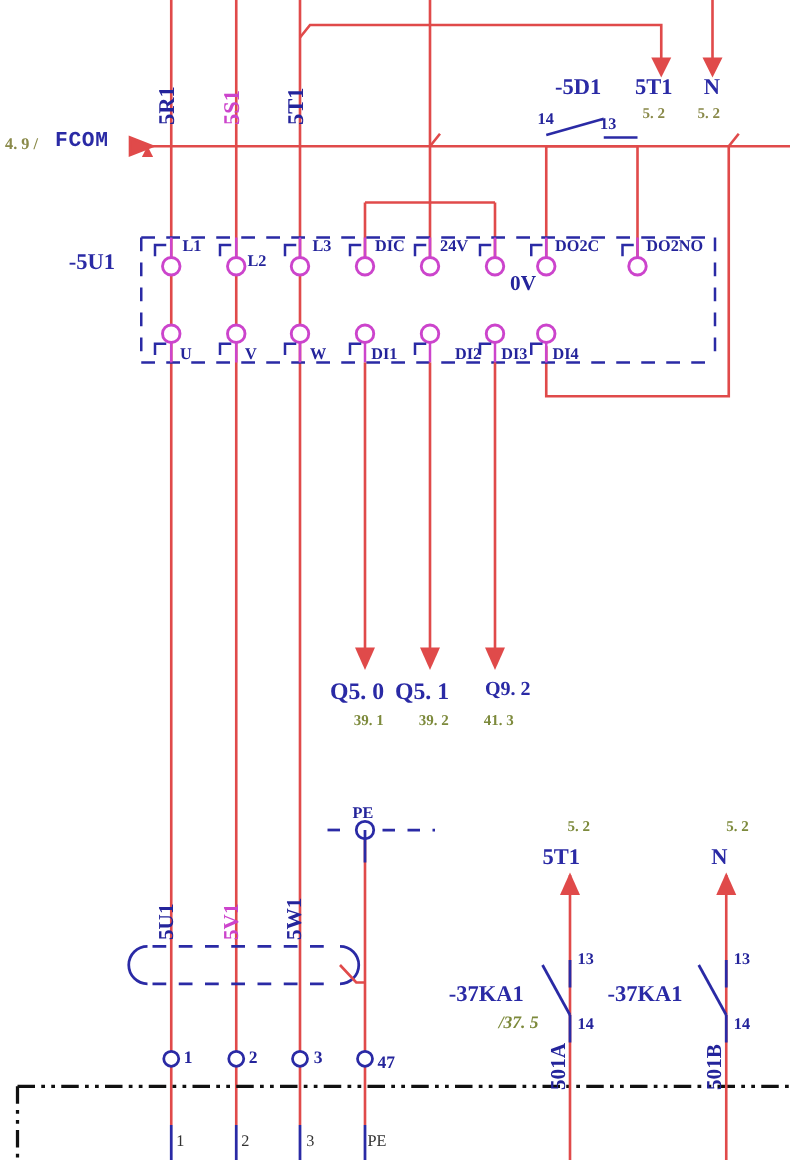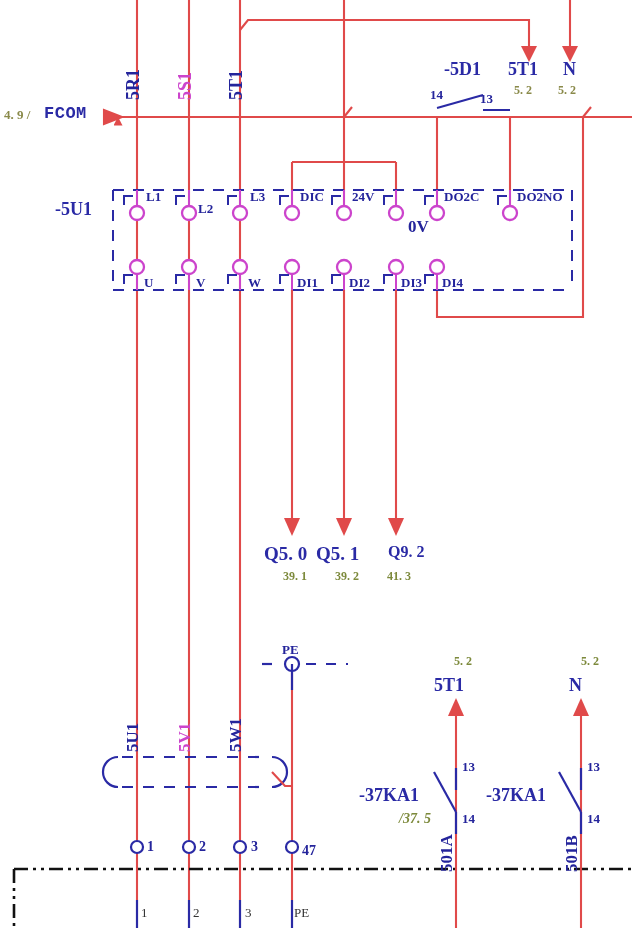--- a/index.html
+++ b/index.html
@@ -241,21 +241,21 @@
   <div class="lbl dkblue b" style="left:300px;top:190px;font-size:13px;">DIC</div>
   <div class="lbl dkblue b" style="left:352px;top:190px;font-size:13px;">24V</div>
   <div class="lbl dkblue b" style="left:408px;top:190px;font-size:17px;margin-top:28px;">0V</div>
   <div class="lbl dkblue b" style="left:444px;top:190px;font-size:13px;">DO2C</div>
   <div class="lbl dkblue b" style="left:517px;top:190px;font-size:13px;">DO2NO</div>
 
   <div class="lbl dkblue b" style="left:144px;top:276px;font-size:13px;">U</div>
   <div class="lbl dkblue b" style="left:196px;top:276px;font-size:13px;">V</div>
   <div class="lbl dkblue b" style="left:248px;top:276px;font-size:13px;">W</div>
   <div class="lbl dkblue b" style="left:297px;top:276px;font-size:13px;">DI1</div>
-  <div class="lbl dkblue b" style="left:349px;top:276px;font-size:13px;">DI2</div>
+  <div class="lbl dkblue b" style="left:364px;top:276px;font-size:13px;">DI2</div>
   <div class="lbl dkblue b" style="left:401px;top:276px;font-size:13px;">DI3</div>
   <div class="lbl dkblue b" style="left:442px;top:276px;font-size:13px;">DI4</div>
 
   <div class="lbl blue b" style="left:264px;top:544px;font-size:19px;">Q5. 0</div>
   <div class="lbl green b" style="left:270px;top:570px;font-size:12px;">39. 1</div>
   <div class="lbl blue b" style="left:316px;top:544px;font-size:19px;">Q5. 1</div>
   <div class="lbl green b" style="left:322px;top:570px;font-size:12px;">39. 2</div>
   <div class="lbl blue b" style="left:388px;top:544px;font-size:16px;">Q9. 2</div>
   <div class="lbl green b" style="left:374px;top:570px;font-size:12px;">41. 3</div>
 

